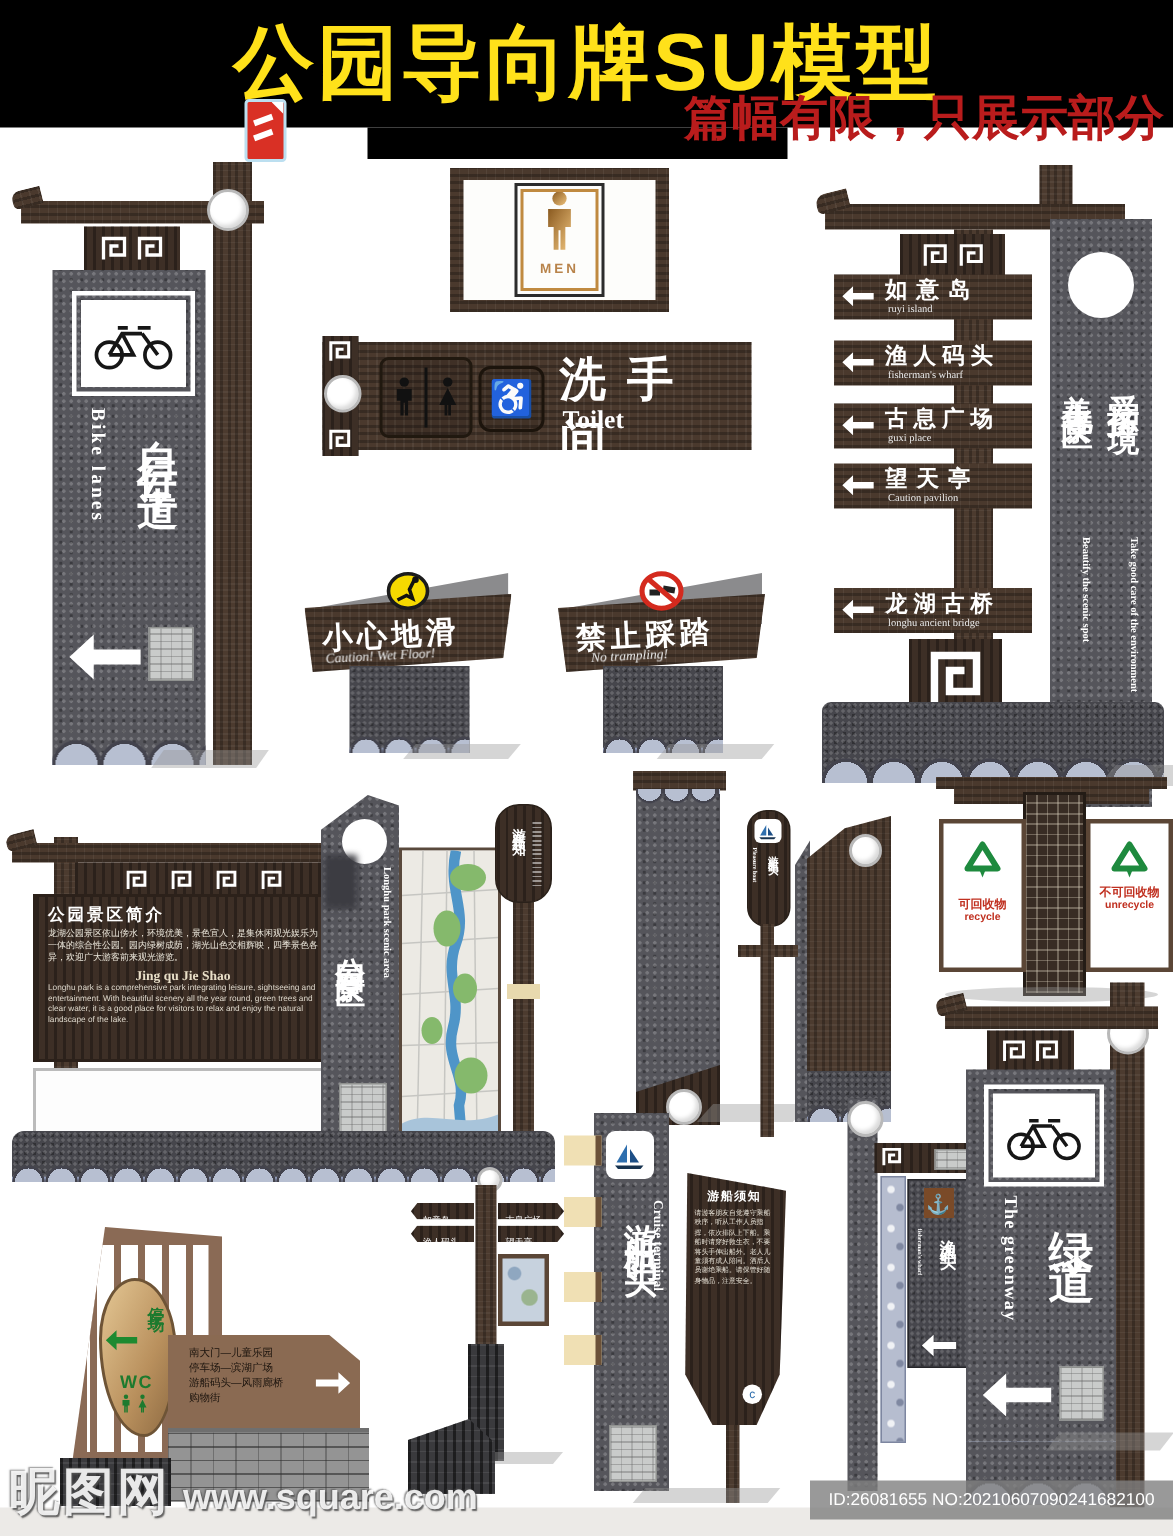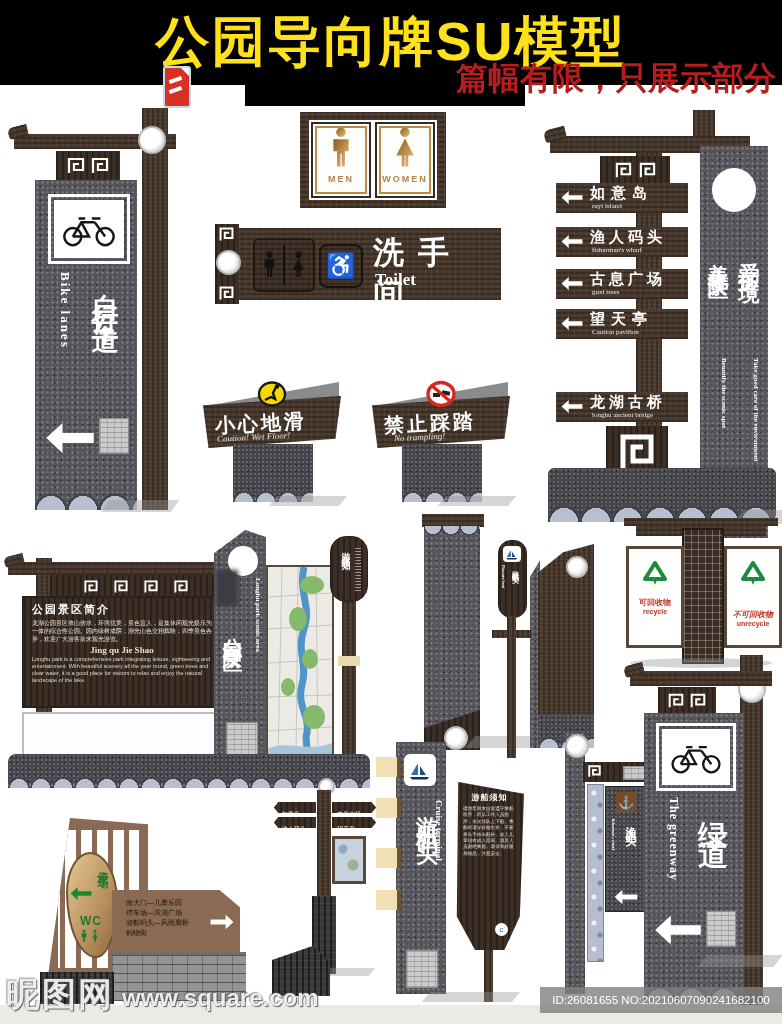--- a/index.html
+++ b/index.html
@@ -117,33 +117,20 @@
               <linearGradient id="g1" x1="0" y1="0" x2="1" y2="1">
                 <stop offset="0" stop-color="#8a5a20"></stop>
                 <stop offset="1" stop-color="#eec27c"></stop>
               </linearGradient>
             </defs>
           <circle cx="12" cy="5.5" r="4.4" fill="url(#g1)"></circle>
           <path d="M5 12 h14 v11 h-3.4 v14 h-3 v-12 h-1.2 v12 h-3 v-14 H5 z" fill="url(#g1)"></path>
         </svg>
         <div class="goldtxt" style="font-size:9px;margin-top:2px;">MEN</div>
       </div>
-      <div style="width:56px;height:72px;border:2px solid #2c2c2c;outline:2px solid #c08a40;outline-offset:-6px;display:flex;flex-direction:column;align-items:center;justify-content:flex-start;">
-        <svg width="26" height="48" viewBox="0 0 24 40">
-          <defs>
-              <linearGradient id="g2" x1="0" y1="0" x2="1" y2="1">
-                <stop offset="0" stop-color="#8a5a20"></stop>
-                <stop offset="1" stop-color="#eec27c"></stop>
-              </linearGradient>
-            </defs>
-          <circle cx="12" cy="5.5" r="4.4" fill="url(#g2)"></circle>
-          <path d="M12 11 L20 27 H15 v10 h-2.6 v-10 h-0.8 v10 H9 v-10 H4 z" fill="url(#g2)"></path>
-        </svg>
-        <div class="goldtxt" style="font-size:9px;margin-top:2px;">WOMEN</div>
-      </div>
     </div>
   </div>
 
   <div class="abs woodh" style="left:215px;top:228px;width:286px;height:72px;">
     <div class="abs woodd" style="left:0;top:-4px;width:24px;height:80px;">
       <svg class="abs" style="left:3px;top:2px;" width="17" height="17" viewBox="0 0 20 20">
           <path d="M3 17 V3 H17 V14 H8 V8 H13" fill="none" stroke="#fff" stroke-width="2.4"></path>
         </svg>
       <div class="knob abs" style="left:1px;top:26px;width:21px;height:21px;"></div>
       <svg class="abs" style="left:3px;bottom:2px;" width="17" height="17" viewBox="0 0 20 20">
@@ -229,21 +216,21 @@
           <path d="M14 1 L1 13 L14 25 V17 H39 V9 H14 Z" fill="#fff"></path>
         </svg>
       <div class="abs serif" style="left:34px;top:1px;color:#fff;font-size:15px;font-weight:bold;letter-spacing:4px;">渔人码头</div>
       <div class="abs serif" style="left:36px;top:19px;color:#eee;font-size:7px;">fisherman's wharf</div>
     </div>
     <div class="abs woodh" style="left:8px;top:161px;width:132px;height:30px;">
       <svg class="abs" style="left:5px;top:7px;" width="22" height="15" viewBox="0 0 40 26">
           <path d="M14 1 L1 13 L14 25 V17 H39 V9 H14 Z" fill="#fff"></path>
         </svg>
       <div class="abs serif" style="left:34px;top:1px;color:#fff;font-size:15px;font-weight:bold;letter-spacing:4px;">古息广场</div>
-      <div class="abs serif" style="left:36px;top:19px;color:#eee;font-size:7px;">guxi trees</div>
+      <div class="abs serif" style="left:36px;top:19px;color:#eee;font-size:7px;">guxi place</div>
     </div>
     <div class="abs woodh" style="left:8px;top:201px;width:132px;height:30px;">
       <svg class="abs" style="left:5px;top:7px;" width="22" height="15" viewBox="0 0 40 26">
           <path d="M14 1 L1 13 L14 25 V17 H39 V9 H14 Z" fill="#fff"></path>
         </svg>
       <div class="abs serif" style="left:34px;top:1px;color:#fff;font-size:15px;font-weight:bold;letter-spacing:6px;">望天亭</div>
       <div class="abs serif" style="left:36px;top:19px;color:#eee;font-size:7px;">Caution pavilion</div>
     </div>
     <div class="abs woodh" style="left:8px;top:284px;width:132px;height:30px;">
       <svg class="abs" style="left:5px;top:7px;" width="22" height="15" viewBox="0 0 40 26">
@@ -389,21 +376,21 @@
         <path d="M13 21 h4 l-2 5 z" fill="#1e8a3e"></path>
       </svg>
       <div style="color:#c03020;font-size:8px;font-weight:bold;margin-top:8px;">可回收物</div>
       <div style="color:#c03020;font-size:7px;font-weight:bold;">recycle</div>
     </div>
     <div class="abs" style="left:100px;top:28px;width:52px;height:96px;background:#fff;border:3px solid #5b4636;display:flex;flex-direction:column;align-items:center;">
       <svg width="30" height="30" viewBox="0 0 30 30" style="margin-top:10px;">
         <path d="M15 4 L25 20 H5 Z" fill="none" stroke="#1e8a3e" stroke-width="4" stroke-linejoin="round"></path>
         <path d="M13 21 h4 l-2 5 z" fill="#1e8a3e"></path>
       </svg>
-      <div style="color:#c03020;font-size:8px;font-weight:bold;margin-top:20px;font-style:italic;">不可回收物</div>
+      <div style="color:#c03020;font-size:8px;font-weight:bold;margin-top:0;">不可回收物</div>
       <div style="color:#c03020;font-size:7px;font-weight:bold;">unrecycle</div>
     </div>
     <div class="abs shadow" style="left:6px;top:140px;width:142px;height:10px;border-radius:50%;"></div>
   </div>
 
   <div class="abs" style="left:555px;top:728px;width:100px;height:272px;">
     <div class="abs stone" style="left:10px;top:4px;width:20px;height:262px;"></div>
     <div class="abs knob" style="left:10px;top:6px;width:20px;height:20px;"></div>
     <div class="abs cloudcol" style="left:32px;top:56px;width:15px;height:176px;border:1px solid #7d86a0;"></div>
     <div class="abs woodd" style="left:28px;top:34px;width:70px;height:20px;">

